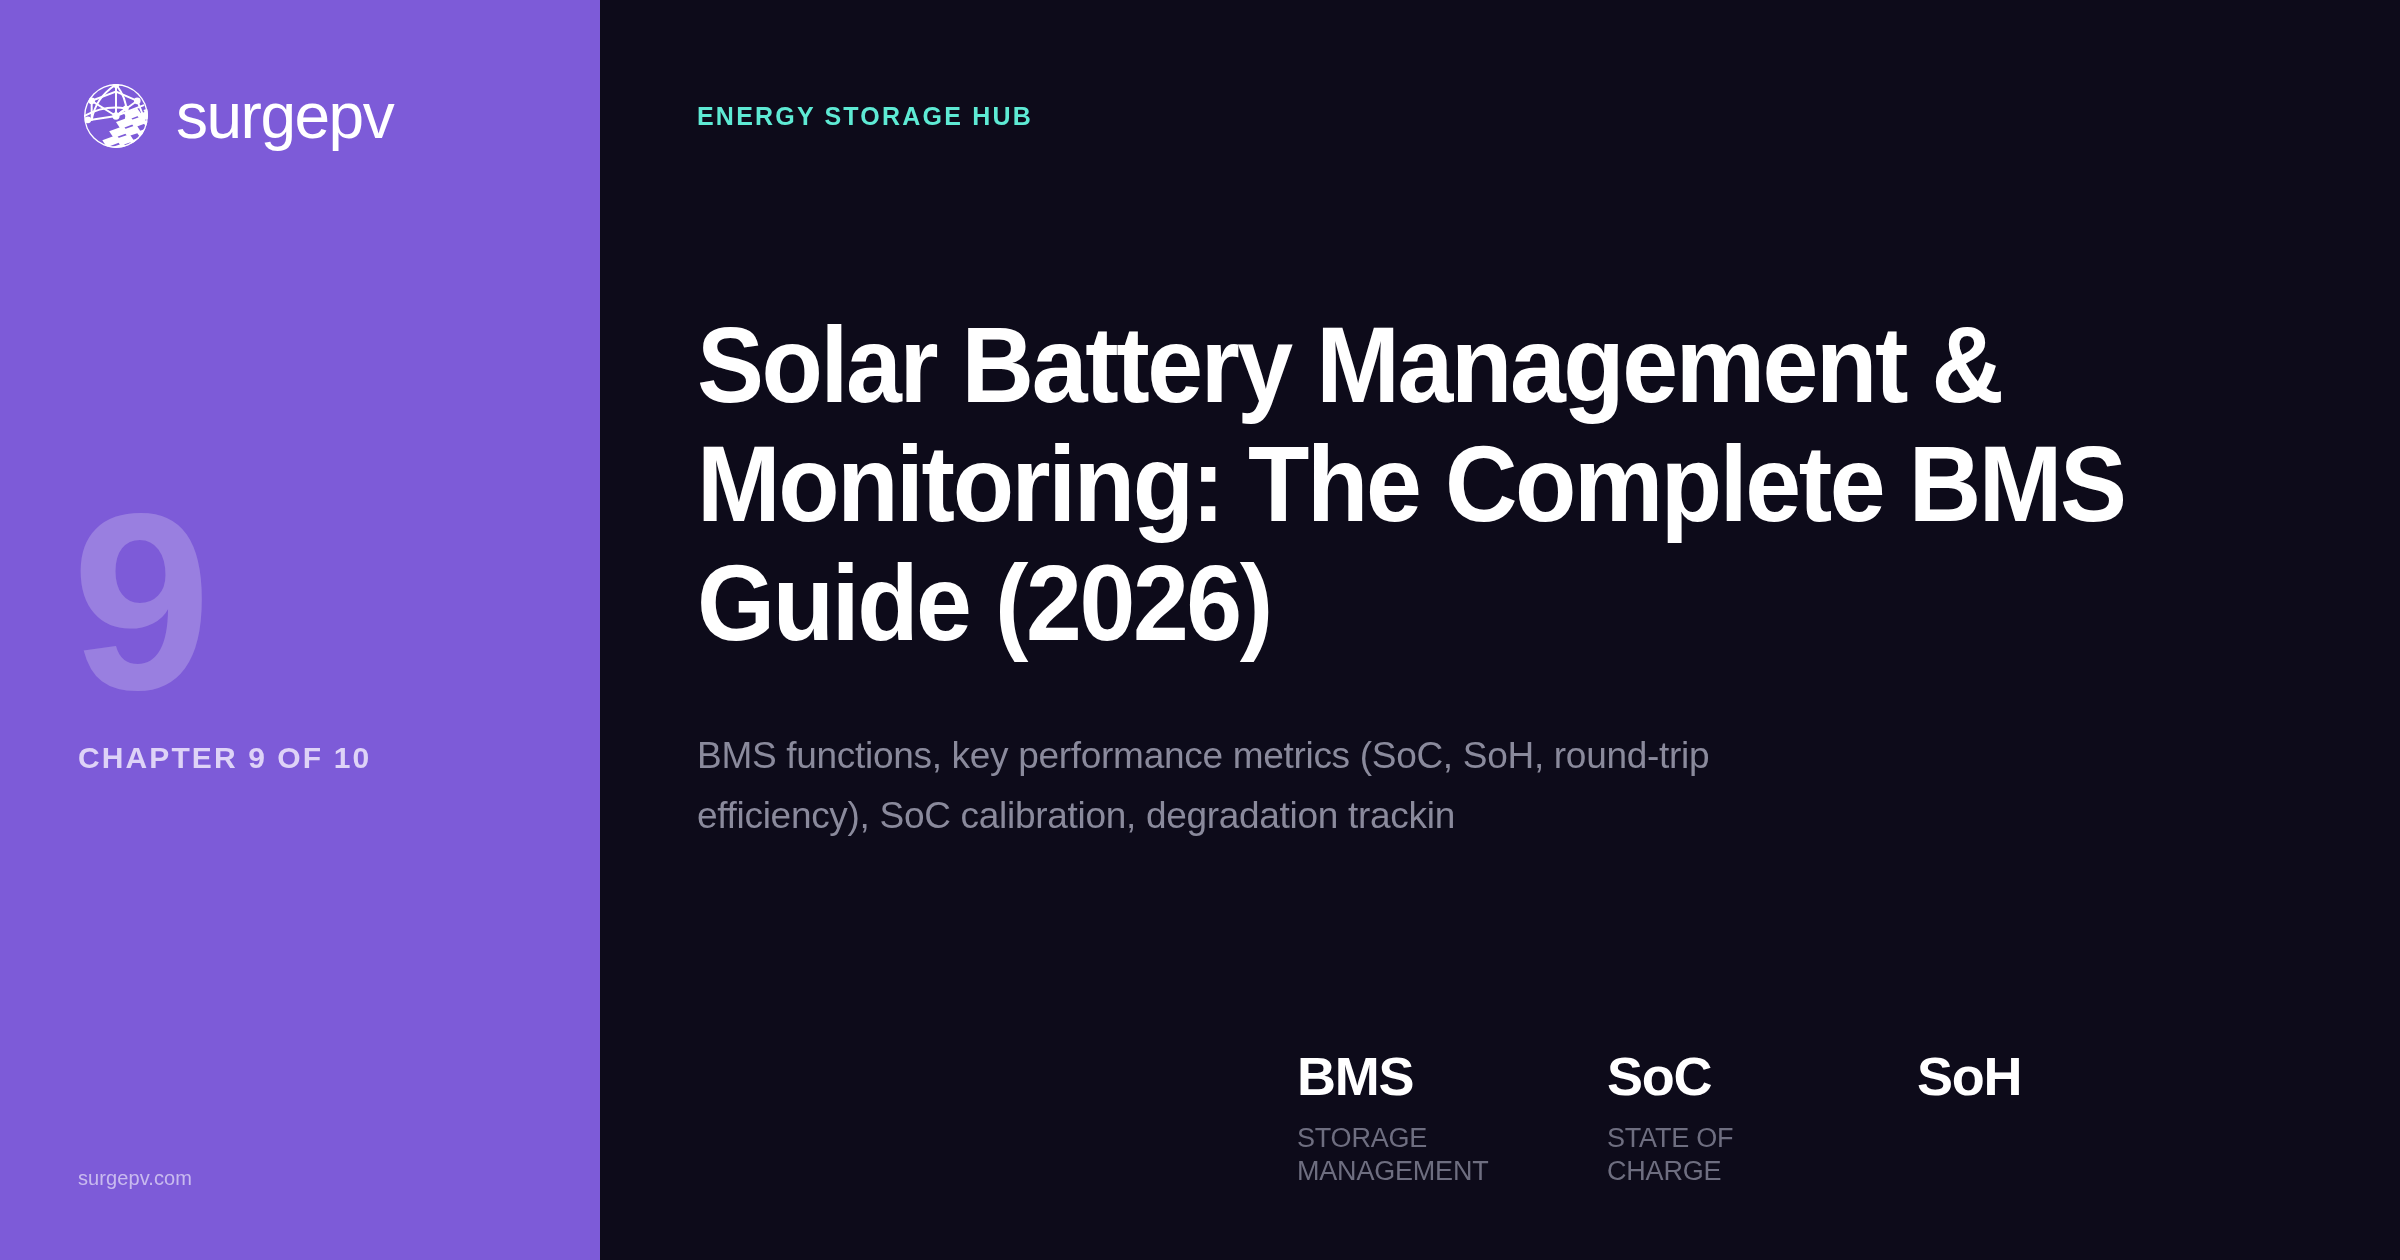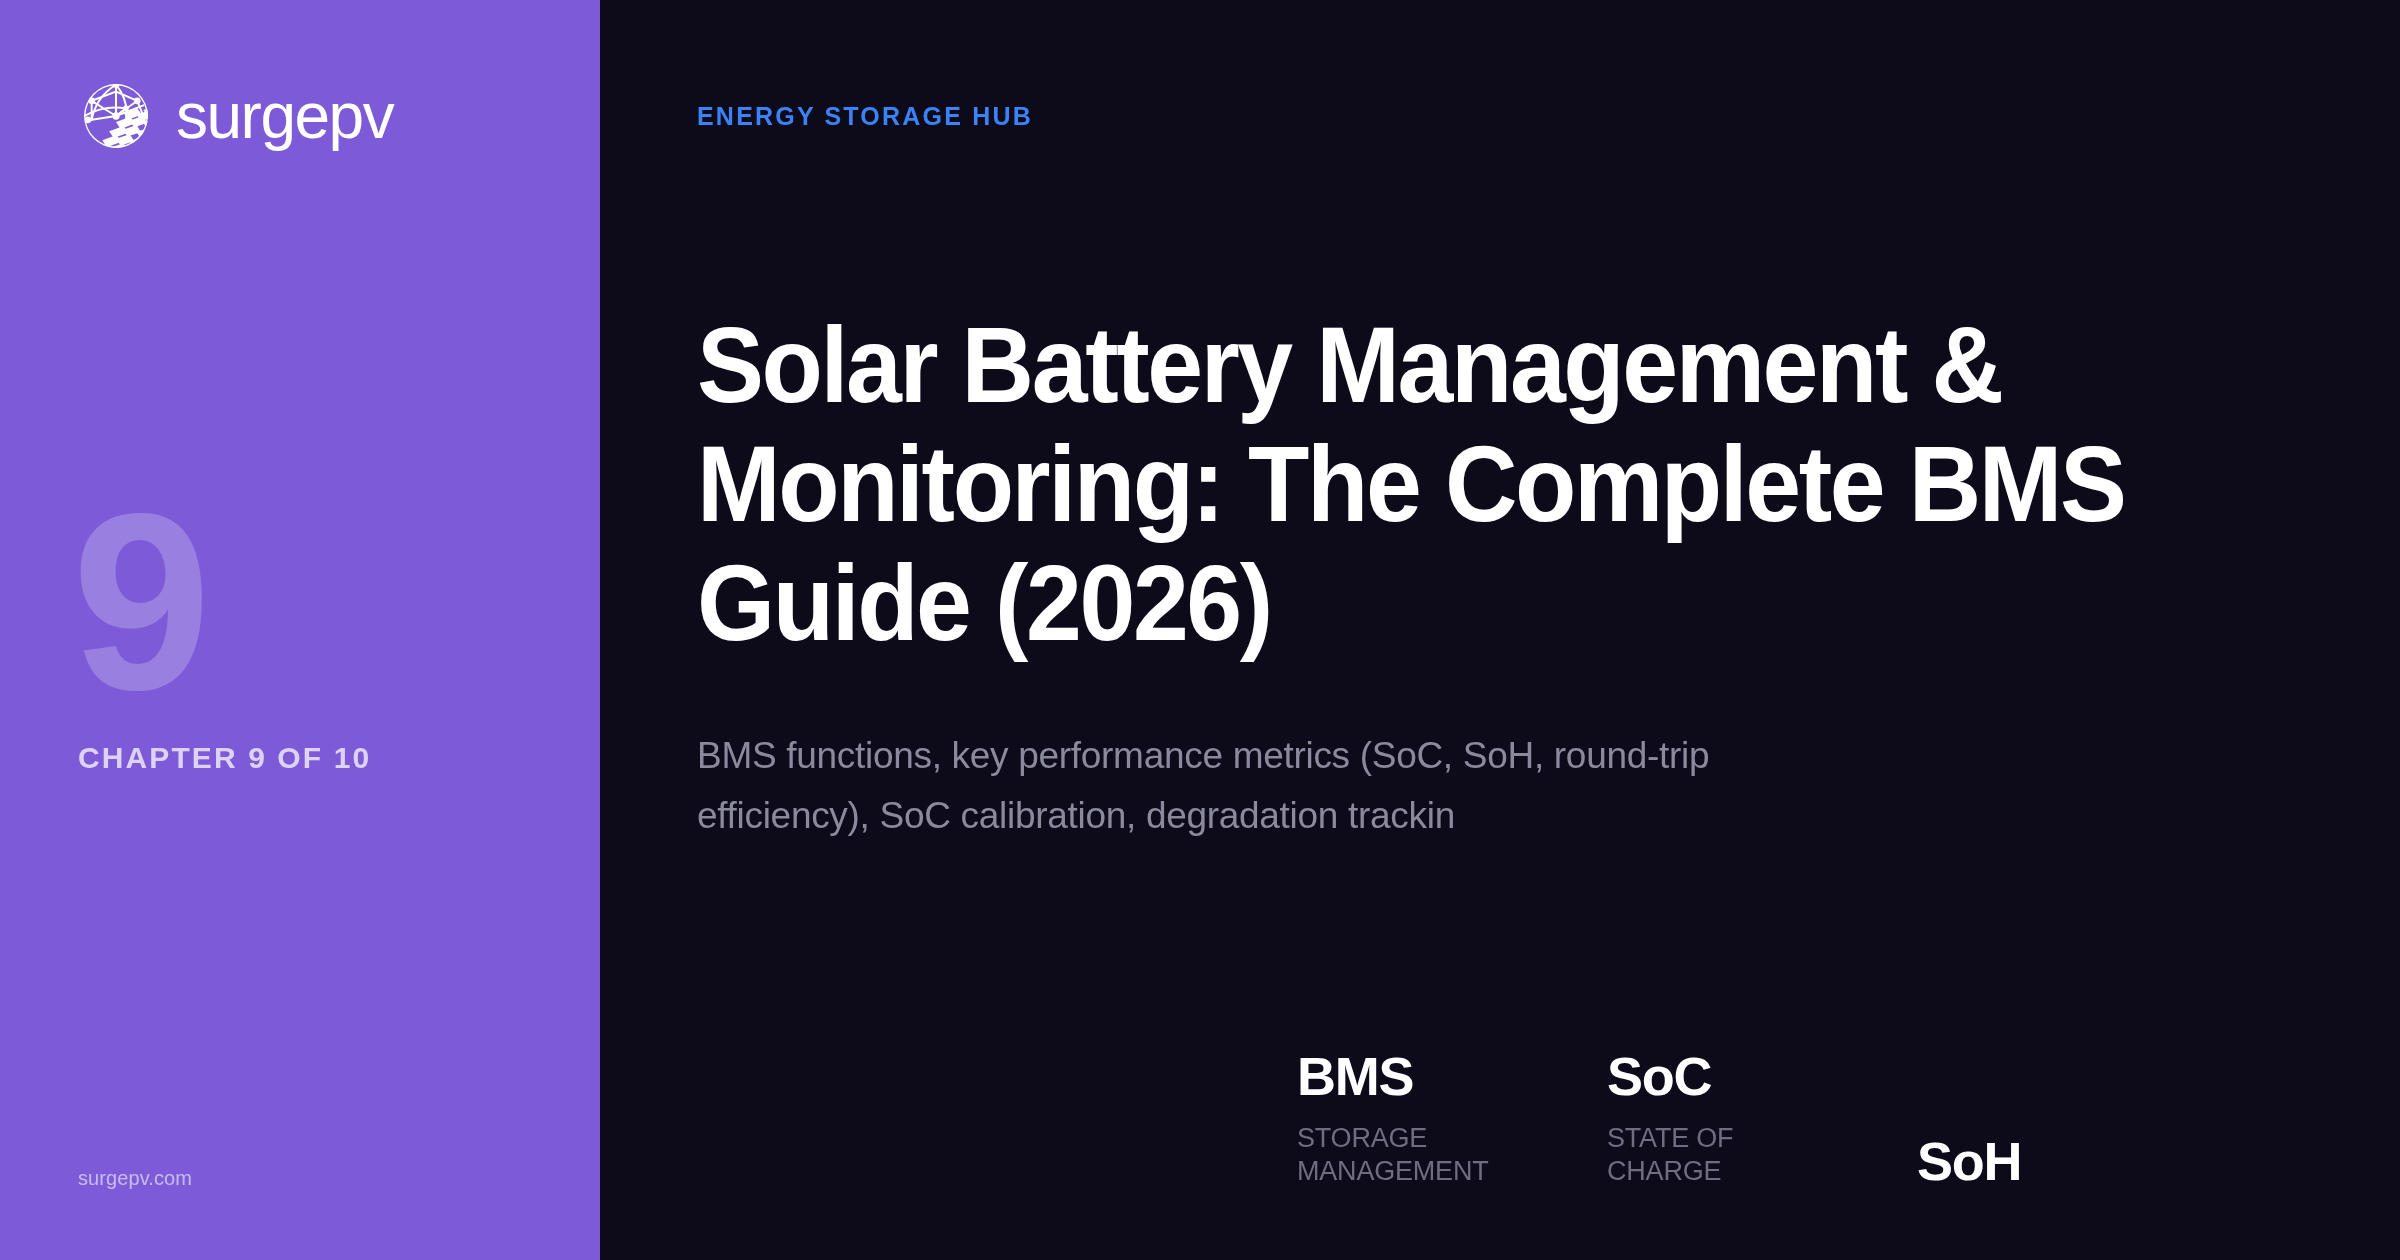--- a/index.html
+++ b/index.html
@@ -95,21 +95,21 @@
     height:100%;
     background:#0d0b1a;
     padding:102px 120px 0 97px;
   }
 
   .eyebrow {
     font-family:"Liberation Sans", sans-serif;
     font-size:25px;
     font-weight:700;
     letter-spacing:2.2px;
-    color:#3b82f6;
+    color:#5eead4;
     white-space:nowrap;
   }
 
   .headline {
     margin-top:175px;
     font-family:"Liberation Sans", sans-serif;
     font-size:108px;
     font-weight:700;
     line-height:1.10;
     letter-spacing:-2.6px;
@@ -129,21 +129,20 @@
     color:#8a8a9c;
     max-width:1030px;
   }
 
   .stats {
     position:absolute;
     left:697px;
     bottom:72px;
     display:flex;
     gap:0;
-    align-items:flex-end;
   }
   .stat { width:310px; }
   .stat:last-child { width:auto; }
   .stat-value {
     font-family:"Liberation Sans", sans-serif;
     font-size:54px;
     font-weight:700;
     letter-spacing:-1.2px;
     line-height:1;
     color:#ffffff;

